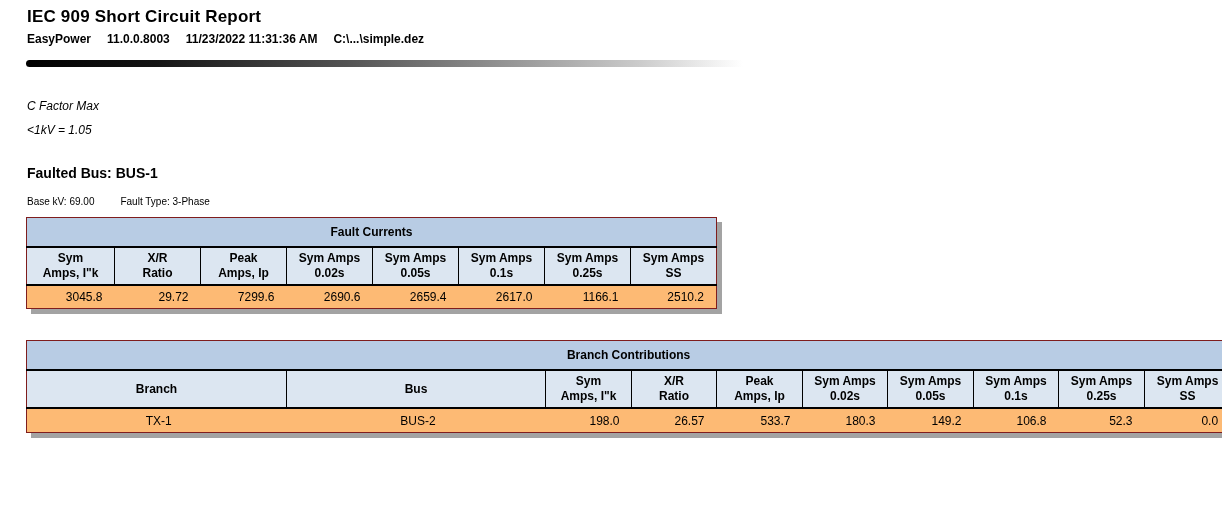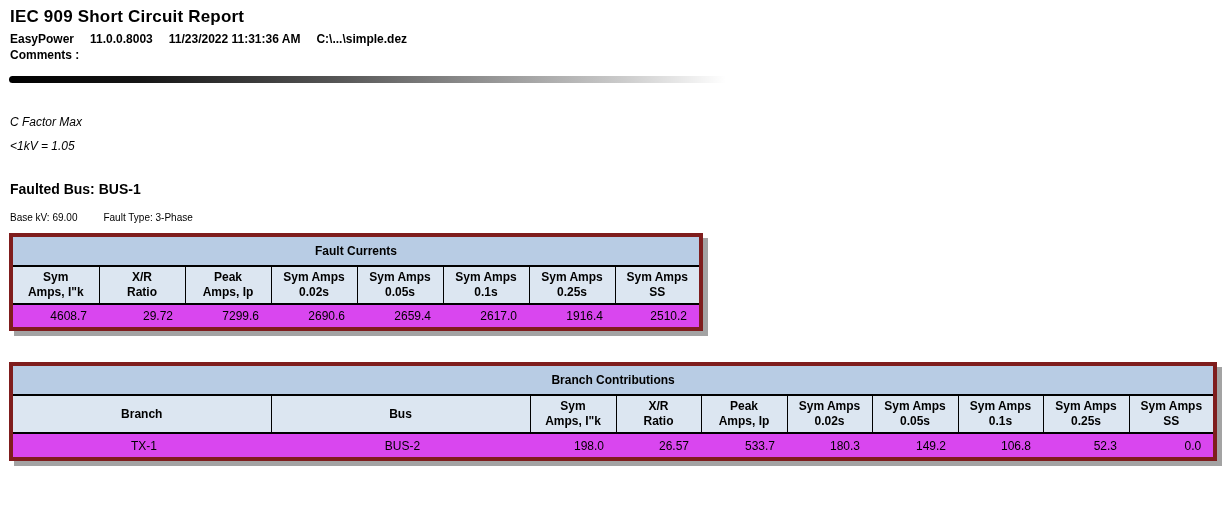--- a/index.html
+++ b/index.html
@@ -5,21 +5,21 @@
   html, body {
     margin: 0;
     padding: 0;
     background: #ffffff;
     width: 1222px;
     height: 528px;
     overflow: hidden;
     font-family: "Liberation Sans", sans-serif;
     color: #000;
   }
-  .report { padding: 7px 0 0 9px; }
+  .report { padding: 7px 0 0 26px; }
 
   
   .rpt-title {
     font-size: 17px;
     font-weight: bold;
     line-height: 20px;
     margin: 0 0 4px 1px;
     letter-spacing: 0.2px;
   }
   .meta-line, .company-line, .comments-line {
@@ -69,22 +69,22 @@
     display: inline-block;
     box-shadow: 5px 5px 0 0 #a3a3a3;
     vertical-align: top;
   }
   .fault-wrap { margin-top: 9px; }
   .branch-wrap { margin-top: 31px; }
 
   table.rpt-tbl {
     border-collapse: collapse;
     table-layout: fixed;
-    border: 4px solid #7f1d1d;
-    background: #d946ef;
+    border: 1px solid #7f1d1d;
+    background: #fdba74;
   }
   .fault-tbl { width: 690px; }
   .branch-tbl { width: 1204px; }
 
   .rpt-tbl .tbl-title-cell {
     background: #b8cce4;
     font-size: 12px;
     font-weight: bold;
     text-align: center;
     height: 28px;
@@ -120,21 +120,20 @@
 </head>
 <body>
 
 <div class="report">
 
   
   <div class="rpt-title">IEC 909 Short Circuit Report</div>
   <div class="meta-line">
     <span>EasyPower</span><span>11.0.0.8003</span><span>11/23/2022 11:31:36 AM</span><span>C:\...\simple.dez</span>
   </div>
-  <div class="comments-line">Comments :</div>
 
   
   <div class="divider"></div>
 
   
   <div class="cfactor">
     <p>C Factor Max</p>
     <p>&lt;1kV = 1.05</p>
   </div>
 
@@ -191,27 +190,27 @@
               <span class="hl">0.25s</span>
             </th>
           <th>
               <span class="hl">Sym Amps</span>
               <span class="hl">SS</span>
             </th>
         </tr>
       </thead>
       <tbody>
         <tr>
-          <td class="num">4608.7</td>
+          <td class="num">3045.8</td>
           <td class="num">29.72</td>
           <td class="num">7299.6</td>
           <td class="num">2690.6</td>
           <td class="num">2659.4</td>
           <td class="num">2617.0</td>
-          <td class="num">1916.4</td>
+          <td class="num">1166.1</td>
           <td class="num">2510.2</td>
         </tr>
       </tbody>
     </table>
   </div>
 
   <br>
 
   
   <div class="tbl-wrap branch-wrap">

